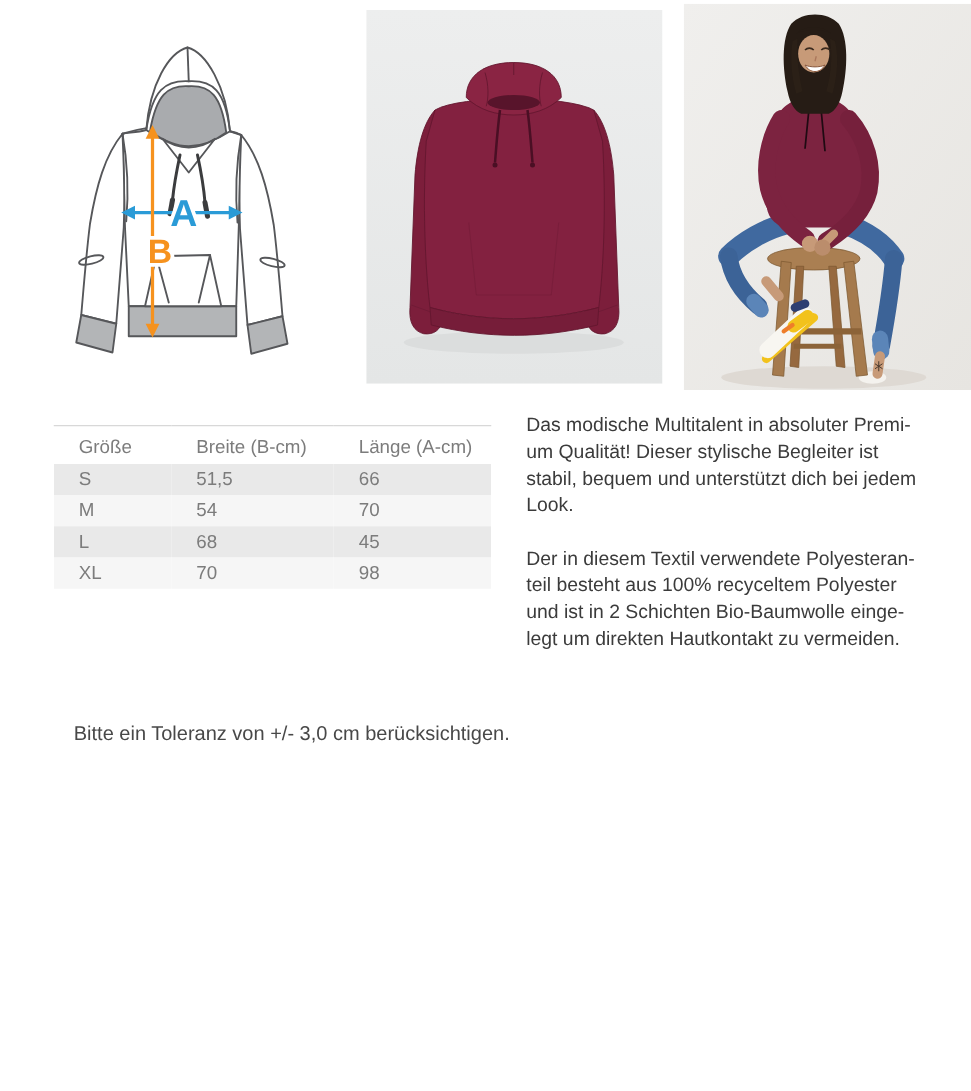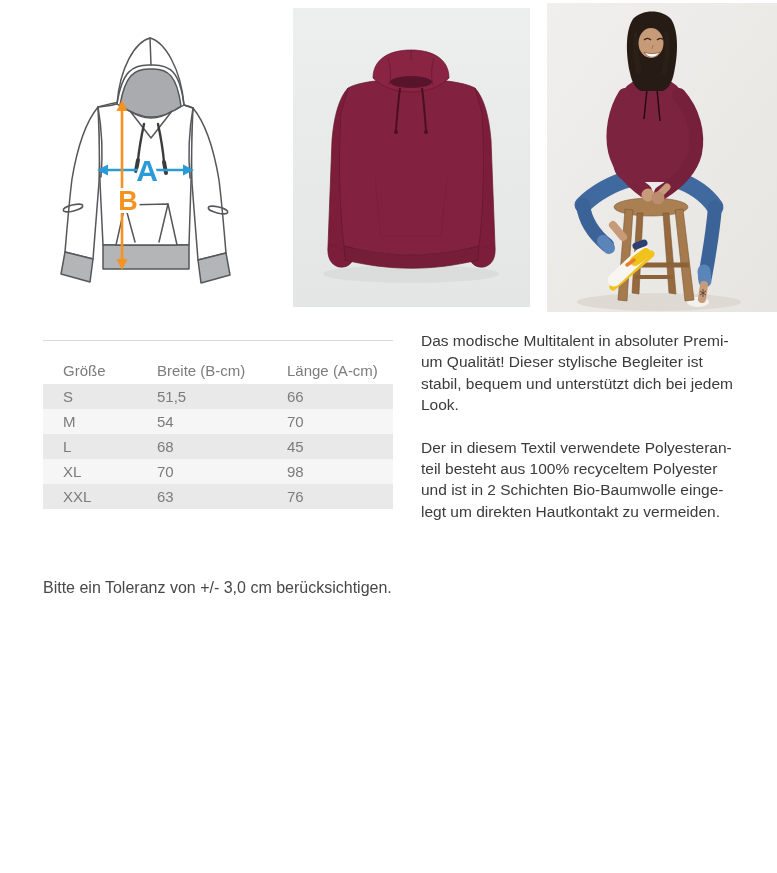--- a/index.html
+++ b/index.html
@@ -6,27 +6,27 @@
   #screen{position:relative;width:777px;height:873px;background:#fff;overflow:hidden;
           font-family:"Liberation Sans","DejaVu Sans",sans-serif;}
   .img-box{position:absolute;}
   #img-diagram{left:40px;top:12px;width:247px;height:300px;}
   #img-product{left:293px;top:8px;width:237px;height:299px;}
   #img-model{left:547px;top:3px;width:230px;height:309px;}
   .img-box svg{display:block;width:100%;height:100%;}
 
   table.size{position:absolute;left:43px;top:340px;width:350px;border-collapse:collapse;
              table-layout:fixed;border-top:1px solid #d8d8d8;font-size:15px;color:#7c7c7c;}
-  table.size th{font-weight:400;text-align:left;padding:17px 0 0 20px;height:26px;line-height:26px;
+  table.size th{font-weight:400;text-align:left;padding:4px 0 0 20px;height:26px;line-height:26px;
                 background:#fff;overflow:hidden;white-space:nowrap;}
   table.size td{padding:0 0 0 20px;height:25px;line-height:25px;overflow:hidden;white-space:nowrap;}
   table.size tbody tr:nth-child(odd){background:#e9e9e9;}
   table.size tbody tr:nth-child(even){background:#f6f6f6;}
 
-  .tolerance{position:absolute;left:43px;top:579px;font-size:16px;color:#484848;white-space:nowrap;}
+  .tolerance{position:absolute;left:59px;top:579px;font-size:16px;color:#484848;white-space:nowrap;}
 
   .description{position:absolute;left:421px;top:330px;width:356px;font-size:15.5px;
                line-height:21.4px;color:#3b3b3b;}
   .description p{margin:0 17px 21px 0;white-space:pre-wrap;}
 </style>
 </head>
 <body>
 
 <div id="screen">
 
@@ -225,25 +225,20 @@
       <tr>
         <td>L</td>
         <td>68</td>
         <td>45</td>
       </tr>
       <tr>
         <td>XL</td>
         <td>70</td>
         <td>98</td>
       </tr>
-      <tr>
-        <td>XXL</td>
-        <td>63</td>
-        <td>76</td>
-      </tr>
     </tbody>
   </table>
 
   <div class="tolerance">Bitte ein Toleranz von +/- 3,0 cm berücksichtigen.</div>
 
   <div class="description">
     <p>Das modische Multitalent in absoluter Premi-
 um Qualität! Dieser stylische Begleiter ist
 stabil, bequem und unterstützt dich bei jedem
 Look.</p>

